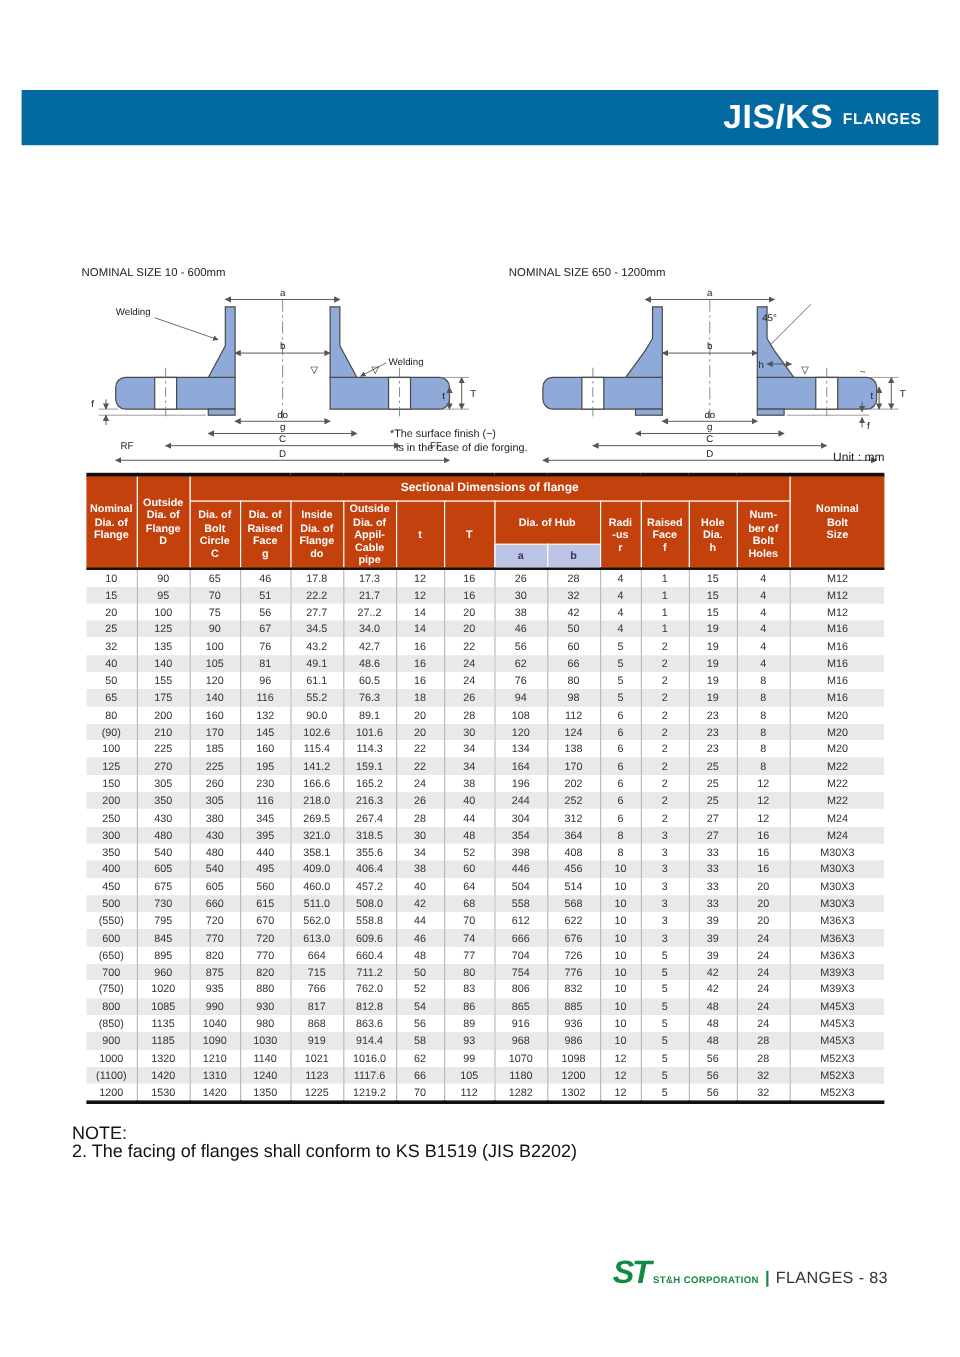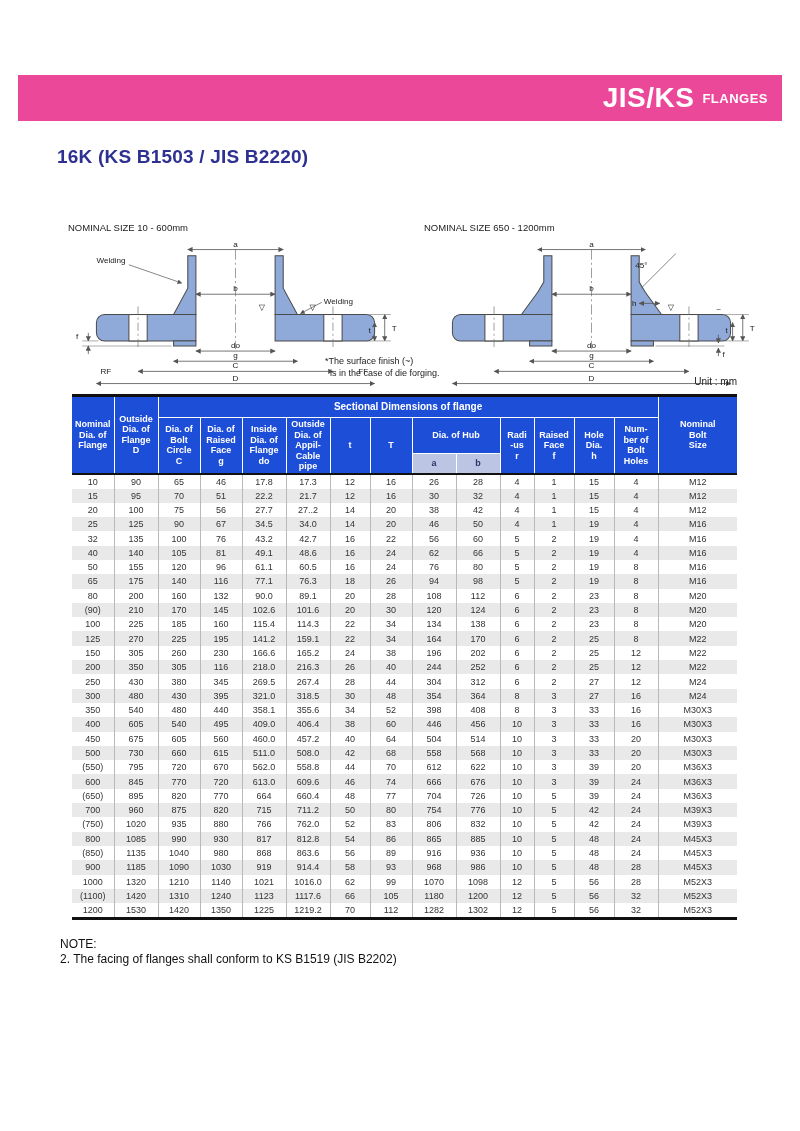--- a/index.html
+++ b/index.html
@@ -1,77 +1,76 @@
 <!DOCTYPE html>
 <html><head>
 <meta charset="utf-8">
 <style>
   * { margin:0; padding:0; box-sizing:border-box; }
   body { background:#fff; font-family:"Liberation Sans", sans-serif; }
   .page { position:relative; width:800px; height:1131px; background:#fff; overflow:hidden; }
 
   .top-band { position:absolute; left:18px; right:18px; top:75px; height:46px;
-    background:#ec4899; display:flex; align-items:center; justify-content:flex-end;
+    background:#0369a1; display:flex; align-items:center; justify-content:flex-end;
     padding-right:14px; }
   .top-band .main { color:#fff; font-weight:bold; font-size:28px; letter-spacing:0.5px; }
   .top-band .sub  { color:#fff; font-weight:bold; font-size:13px; margin-left:8px; letter-spacing:0.5px; }
 
   .section-title { position:absolute; left:57px; top:146px; color:#2e3192;
     font-size:19px; font-weight:bold; letter-spacing:0.2px; }
 
   .diagram { position:absolute; top:222px; width:335px; }
   .diagram.left  { left:68px; }
   .diagram.right { left:424px; }
   .diagram .dtitle { font-size:9.5px; color:#222; margin-bottom:2px; }
   svg text { font-family:"Liberation Sans", sans-serif; font-size:8px; fill:#222; }
 
   .surface-note { position:absolute; left:325px; top:355px; font-size:9px; color:#222; line-height:12px; }
   .unit-label { position:absolute; right:63px; top:376px; font-size:10px; color:#222; }
 
   .tbl-wrap { position:absolute; left:72px; top:394px; width:665px; }
   table { border-collapse:collapse; table-layout:fixed; width:665px;
     border-top:3px solid #111; border-bottom:3px solid #111; }
-  thead th { background:#1d4ed8; color:#fff; font-size:9px; font-weight:bold;
+  thead th { background:#c2410c; color:#fff; font-size:9px; font-weight:bold;
     border:1px solid #fff; white-space:pre-line; line-height:10.5px; padding:1px 0;
     text-align:center; vertical-align:middle; }
   thead tr.h1 th.group { font-size:10px; height:22px; }
   thead th.hub-sub { background:#bcc5e4; color:#333366; height:20px; }
   thead tr:first-child th { border-top:none; }
   thead th:first-child { border-left:none; }
   thead th:last-child { border-right:none; }
   thead { border-bottom:2px solid #111; }
   tbody td { font-size:9px; color:#333; text-align:center; height:14.3px;
     line-height:14px; padding:0; border-left:1px solid #b9b9b9; border-right:1px solid #b9b9b9;
     white-space:nowrap; overflow:hidden; }
   tbody td:first-child { border-left:none; }
   tbody td:last-child { border-right:none; }
   tbody tr:nth-child(even) { background:#e9e9e9; }
 
-  .note { position:absolute; left:60px; top:938px; width:640px; font-size:12px; color:#111; line-height:13.5px; }
+  .note { position:absolute; left:60px; top:938px; width:640px; font-size:15px; color:#111; line-height:13.5px; }
   .note .ntitle { margin-bottom:1px; }
   .note .nline { padding-left:13px; text-indent:-13px; }
 
   .footer { position:absolute; right:60px; top:1050px; display:flex; align-items:baseline; }
   .footer .logo { color:#128a44; font-size:27px; font-weight:bold; font-style:italic;
     letter-spacing:-2px; line-height:20px; }
   .footer .company { color:#128a44; font-size:8px; font-weight:bold; margin-left:3px; letter-spacing:0.3px; }
   .footer .sep { color:#128a44; font-size:14px; font-weight:bold; margin:0 5px; }
   .footer .pagelab { color:#333; font-size:13.5px; letter-spacing:0.3px; }
 </style>
 </head>
 <body>
 
 <div class="page">
 
   <div class="top-band">
     <span class="main">JIS/KS</span>
     <span class="sub">FLANGES</span>
   </div>
 
-  <div class="section-title">16K (KS B1503 / JIS B2220)</div>
 
   <div class="diagram left">
     <div class="dtitle">NOMINAL SIZE 10 - 600mm</div>
     <svg width="335" height="155" viewBox="0 0 330 152">
       <defs>
         <marker id="arrL" viewBox="0 0 10 10" refX="9" refY="5" markerWidth="6.5" markerHeight="6.5" orient="auto-start-reverse">
           <path d="M0,0 L10,5 L0,10 z" fill="#555"></path>
         </marker>
       </defs>
 
@@ -385,21 +384,21 @@
             <td>2</td>
             <td>19</td>
             <td>8</td>
             <td>M16</td>
           </tr>
           <tr>
             <td>65</td>
             <td>175</td>
             <td>140</td>
             <td>116</td>
-            <td>77.1</td>
+            <td>55.2</td>
             <td>76.3</td>
             <td>18</td>
             <td>26</td>
             <td>94</td>
             <td>98</td>
             <td>5</td>
             <td>2</td>
             <td>19</td>
             <td>8</td>
             <td>M16</td>
@@ -797,14 +796,20 @@
           </tr>
         </tbody>
     </table>
   </div>
 
   <div class="note">
     <div class="ntitle">NOTE:</div>
     <div class="nline">2. The facing of flanges shall conform to KS B1519 (JIS B2202)</div>
   </div>
 
+  <div class="footer">
+    <span class="logo">ST</span>
+    <span class="company">ST&amp;H CORPORATION</span>
+    <span class="sep">|</span>
+    <span class="pagelab">FLANGES - 83</span>
+  </div>
 
 </div>
 
 </body></html>

